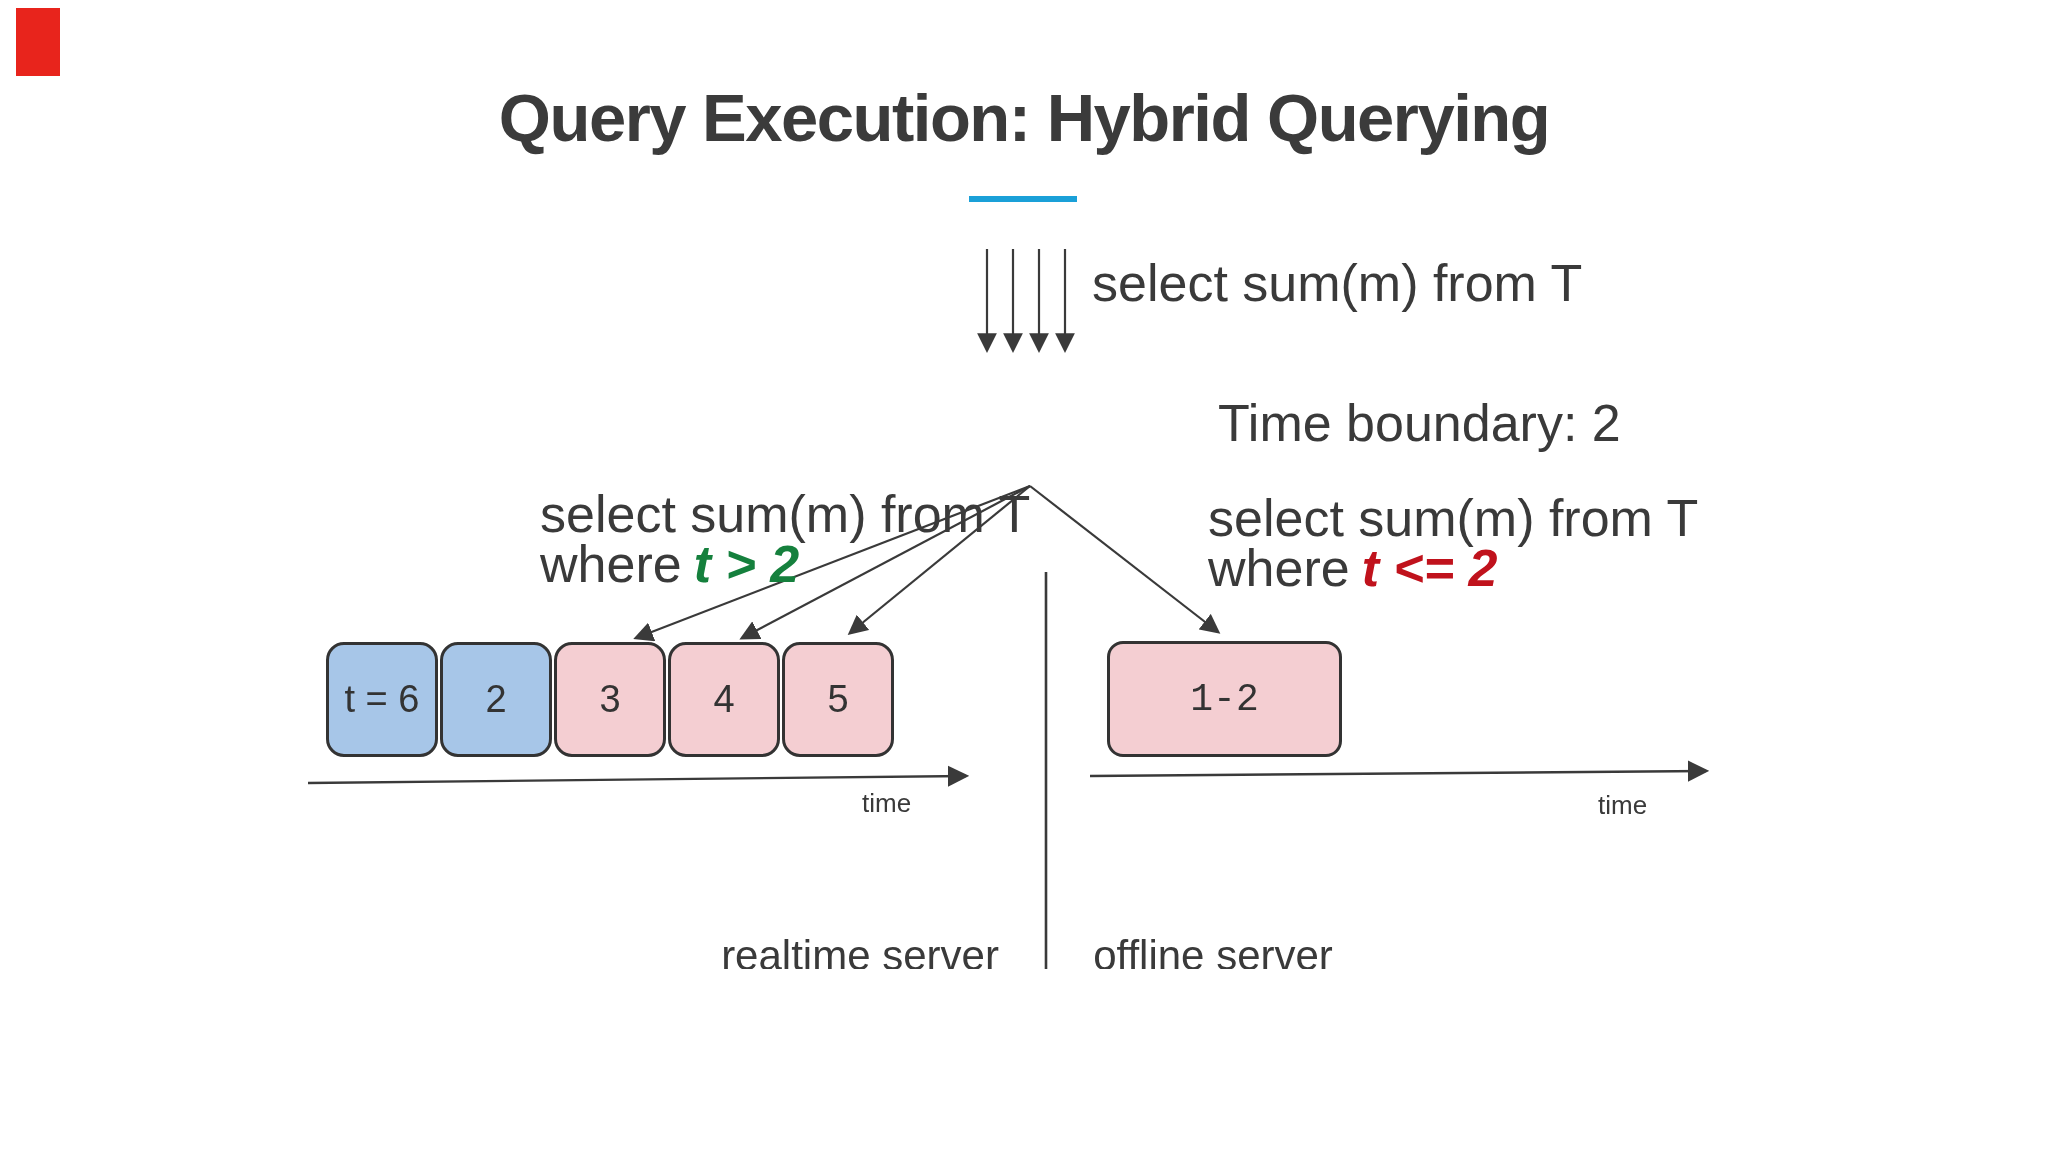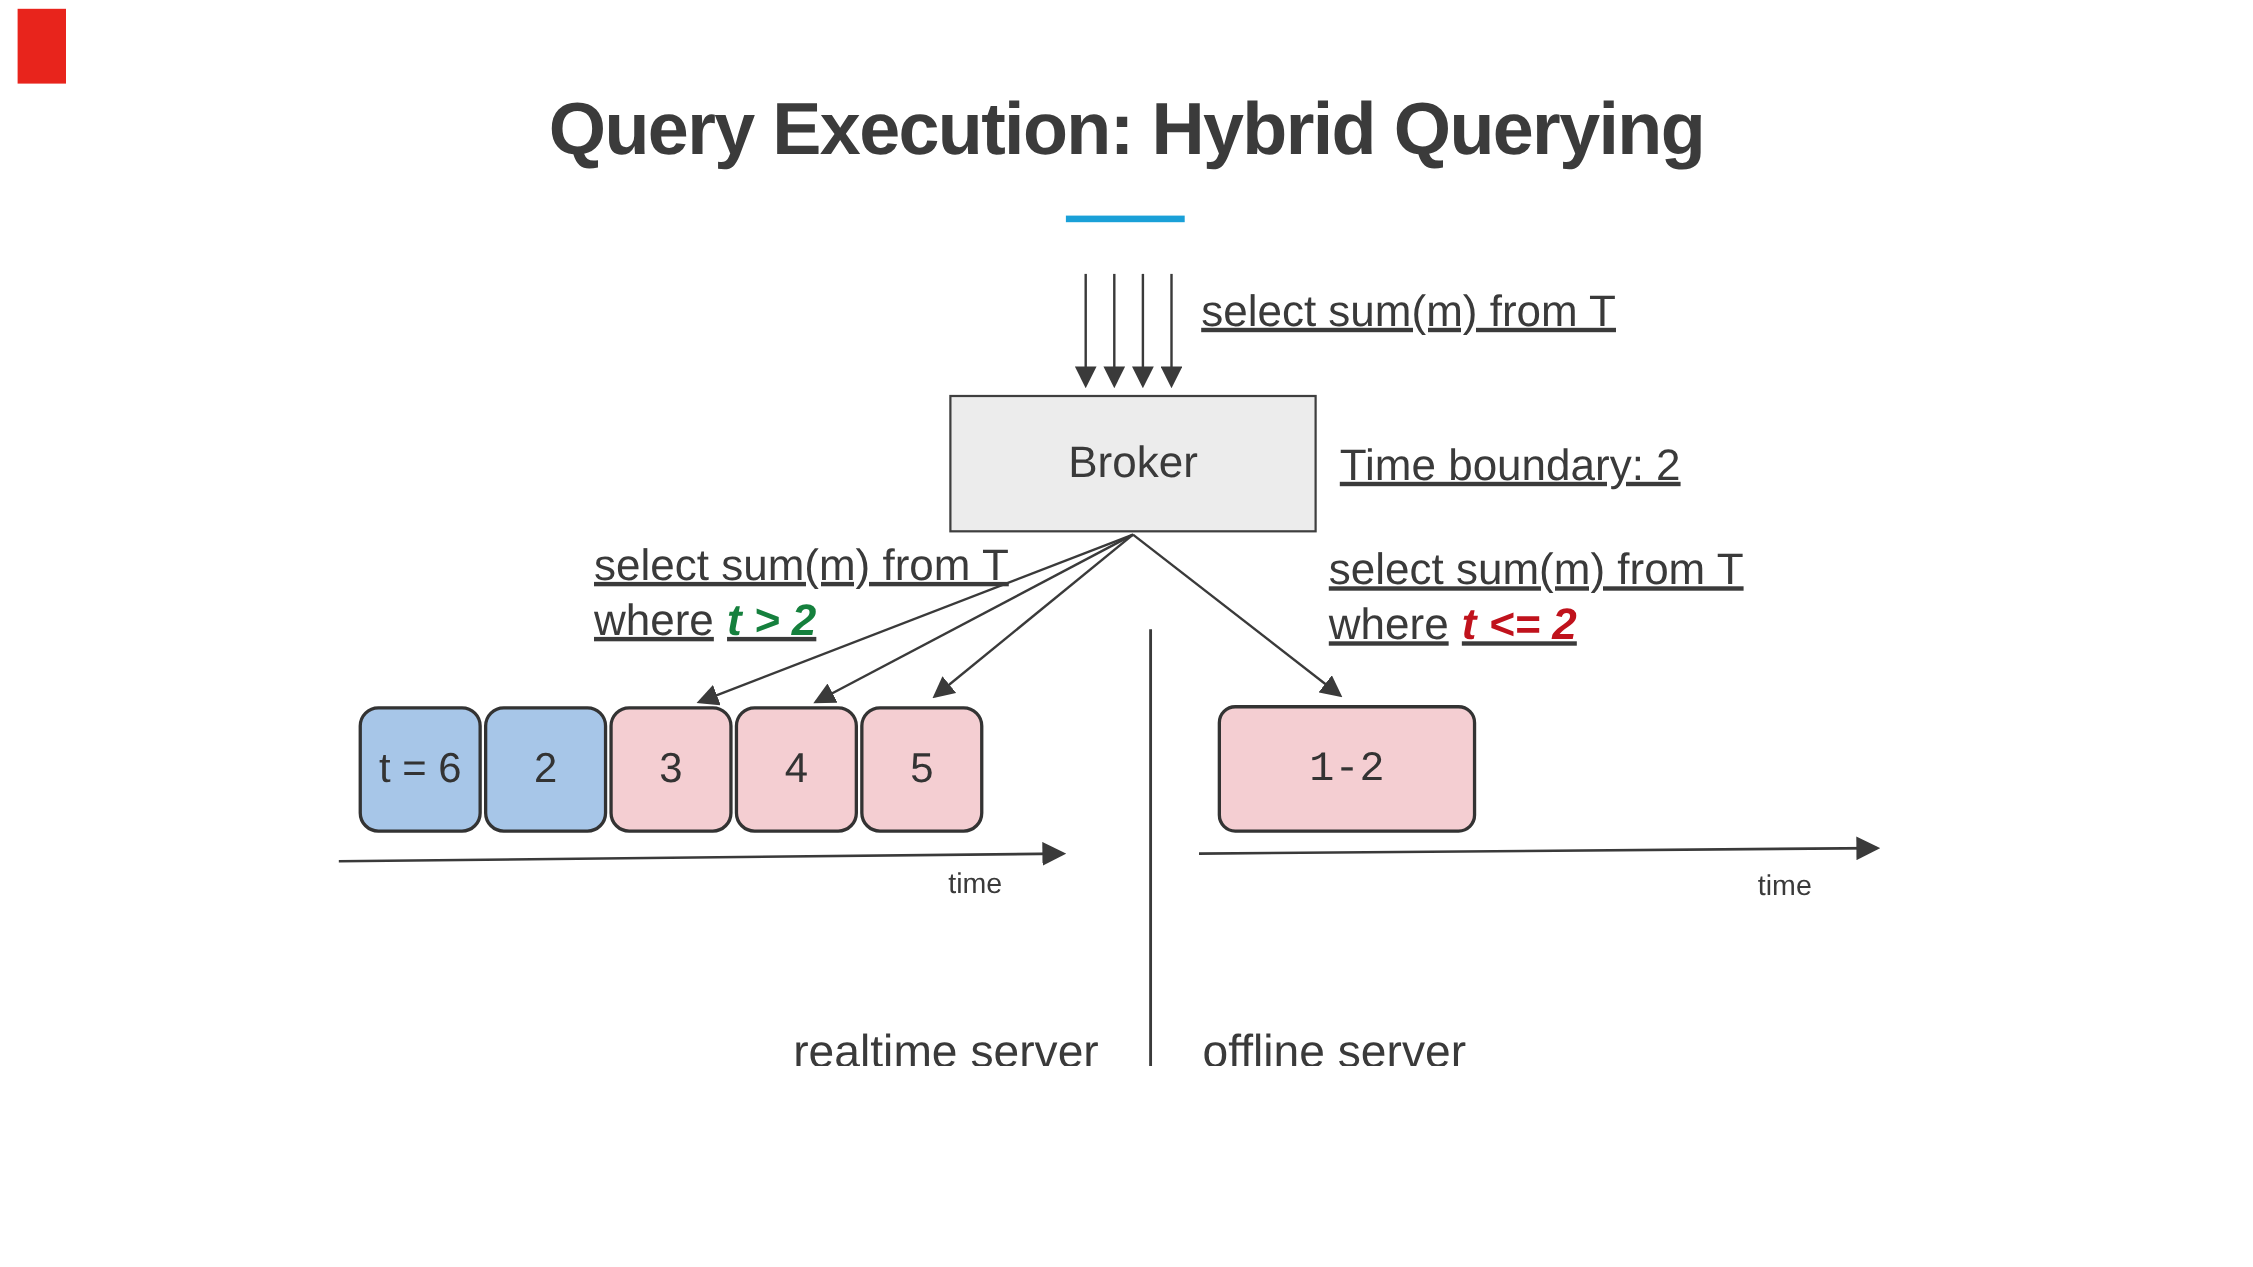--- a/index.html
+++ b/index.html
@@ -12,21 +12,21 @@
   #title{
     left:0;top:70px;width:2048px;text-align:center;
     font-size:67px;font-weight:700;letter-spacing:-1.5px;color:#3b3b3b;line-height:96px;
   }
   #title-underline{left:969px;top:196px;width:108px;height:6px;}
   
   #red-marker{left:16px;top:8px;width:44px;height:68px;}
   
   #connectors{left:0;top:0;width:2048px;height:1152px;pointer-events:none;}
   
-  .q-text{font-size:40px;line-height:50px;color:#3a3a3a;white-space:nowrap;text-decoration:underline;}
+  .q-text{font-size:52px;line-height:50px;color:#3a3a3a;white-space:nowrap;}
   .predicate{font-weight:700;font-style:italic;}
   .where{margin-right:12px;}
   
   #broker{
     left:863px;top:359px;width:334px;height:125px;border:2px solid #3f3f3f;
     display:flex;align-items:center;justify-content:center;box-sizing:border-box;
   }
   #broker .label{font-size:40px;color:#3a3a3a;}
   
   .segment{
@@ -78,23 +78,20 @@
     <g stroke="#3a3a3a" stroke-width="2.4" fill="none">
       <line x1="308" y1="783" x2="966" y2="776" marker-end="url(#arrow)"></line>
       <line x1="1090" y1="776" x2="1706" y2="771" marker-end="url(#arrow)"></line>
     </g>
 
     <line x1="1046" y1="572" x2="1046" y2="1032" stroke="#3a3a3a" stroke-width="2.6"></line>
   </svg>
 
   <div class="abs q-text" style="left:1092px;top:258px;">select sum(m) from T</div>
 
-  <div id="broker" class="abs" style="background-color: rgb(236, 236, 236);">
-    <span class="label">Broker</span>
-  </div>
 
   <div class="abs q-text" style="left:1218px;top:398px;">Time boundary: 2</div>
 
   <div class="abs q-text" style="left:540px;top:489px;">
     <span>select sum(m) from T</span><br>
     <span class="where">where</span><span class="predicate" style="color: #15803d;">t &gt; 2</span>
   </div>
 
   <div class="abs q-text" style="left:1208px;top:493px;">
     <span>select sum(m) from T</span><br>

